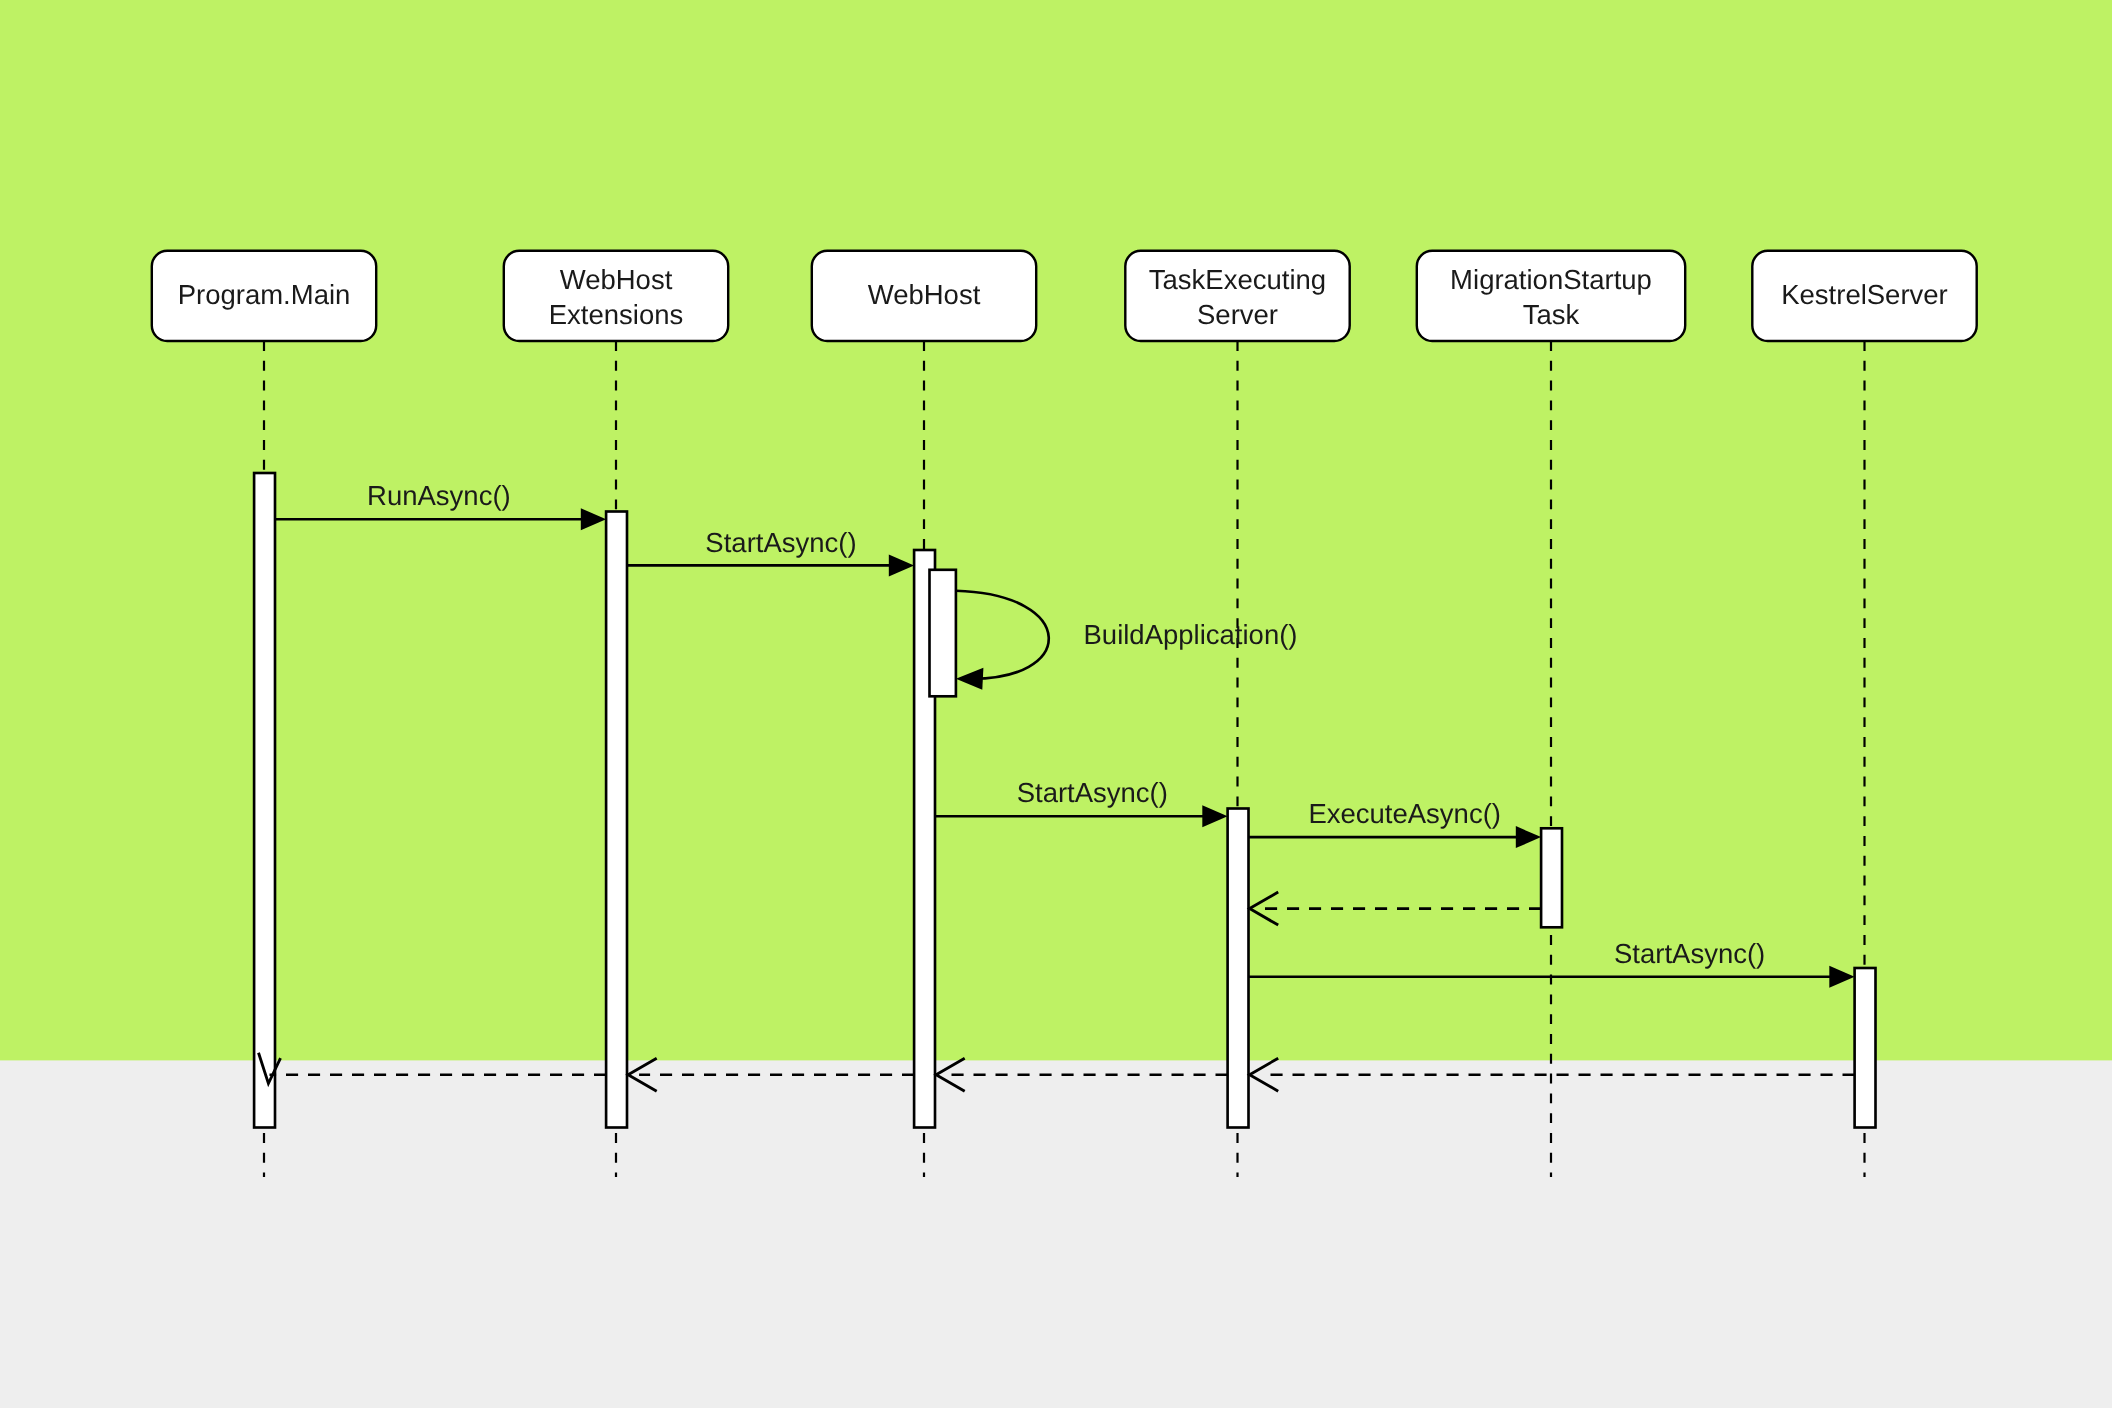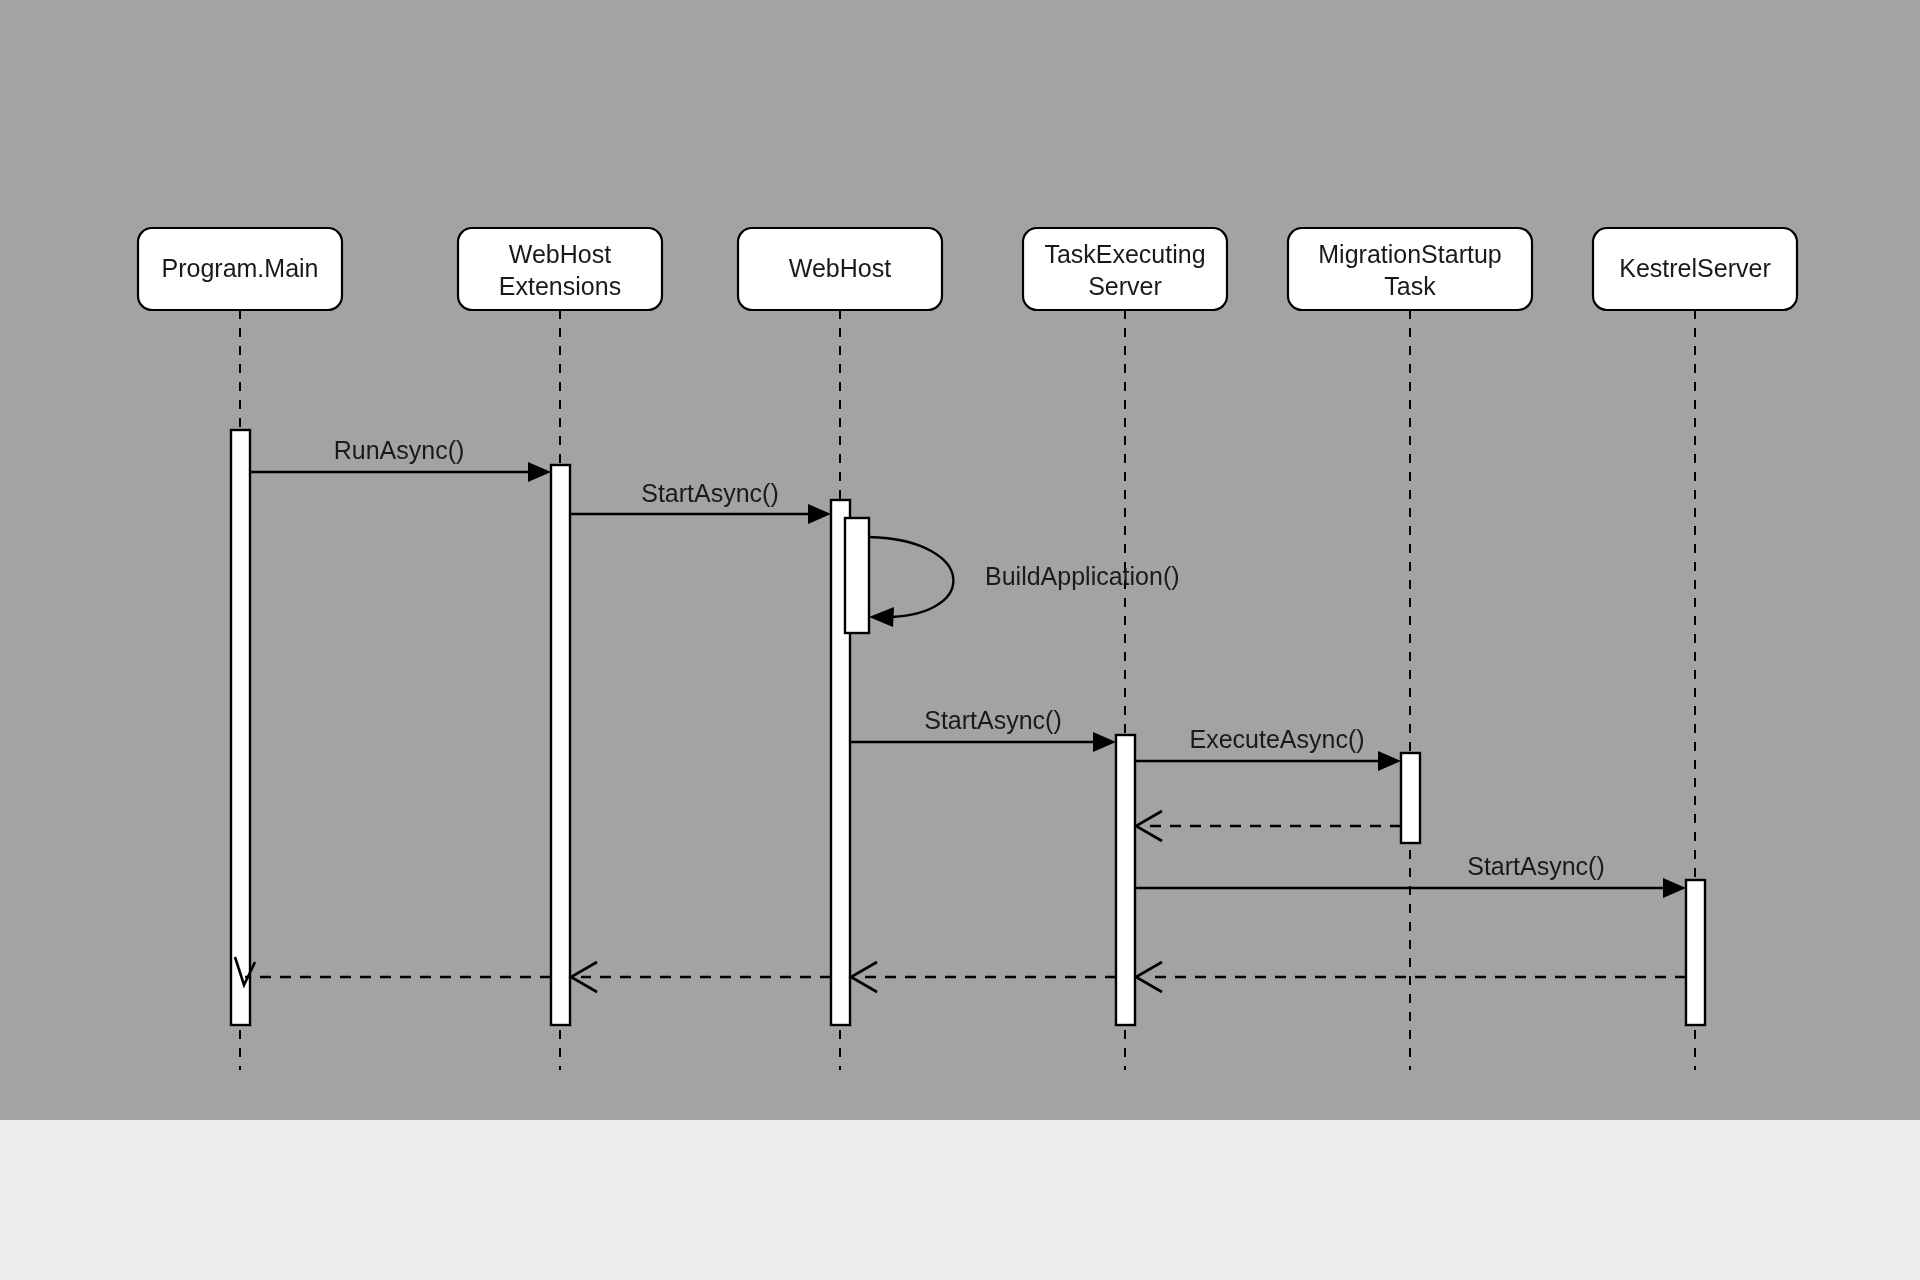--- a/index.html
+++ b/index.html
@@ -10,22 +10,22 @@
   }
   body {
     width: 1920px;
     height: 1280px;
     overflow: hidden;
     font-family: "Liberation Sans", sans-serif;
   }
   #diagram-root {
     position: relative;
     width: 1920px;
-    height: 1120px;
-    background: #a3a3a3;
+    height: 964px;
+    background: #bef264;
   }
   svg#seq-svg {
     position: absolute;
     top: 0;
     left: 0;
     width: 1920px;
     height: 1280px;
     display: block;
   }
   .participant-box {

